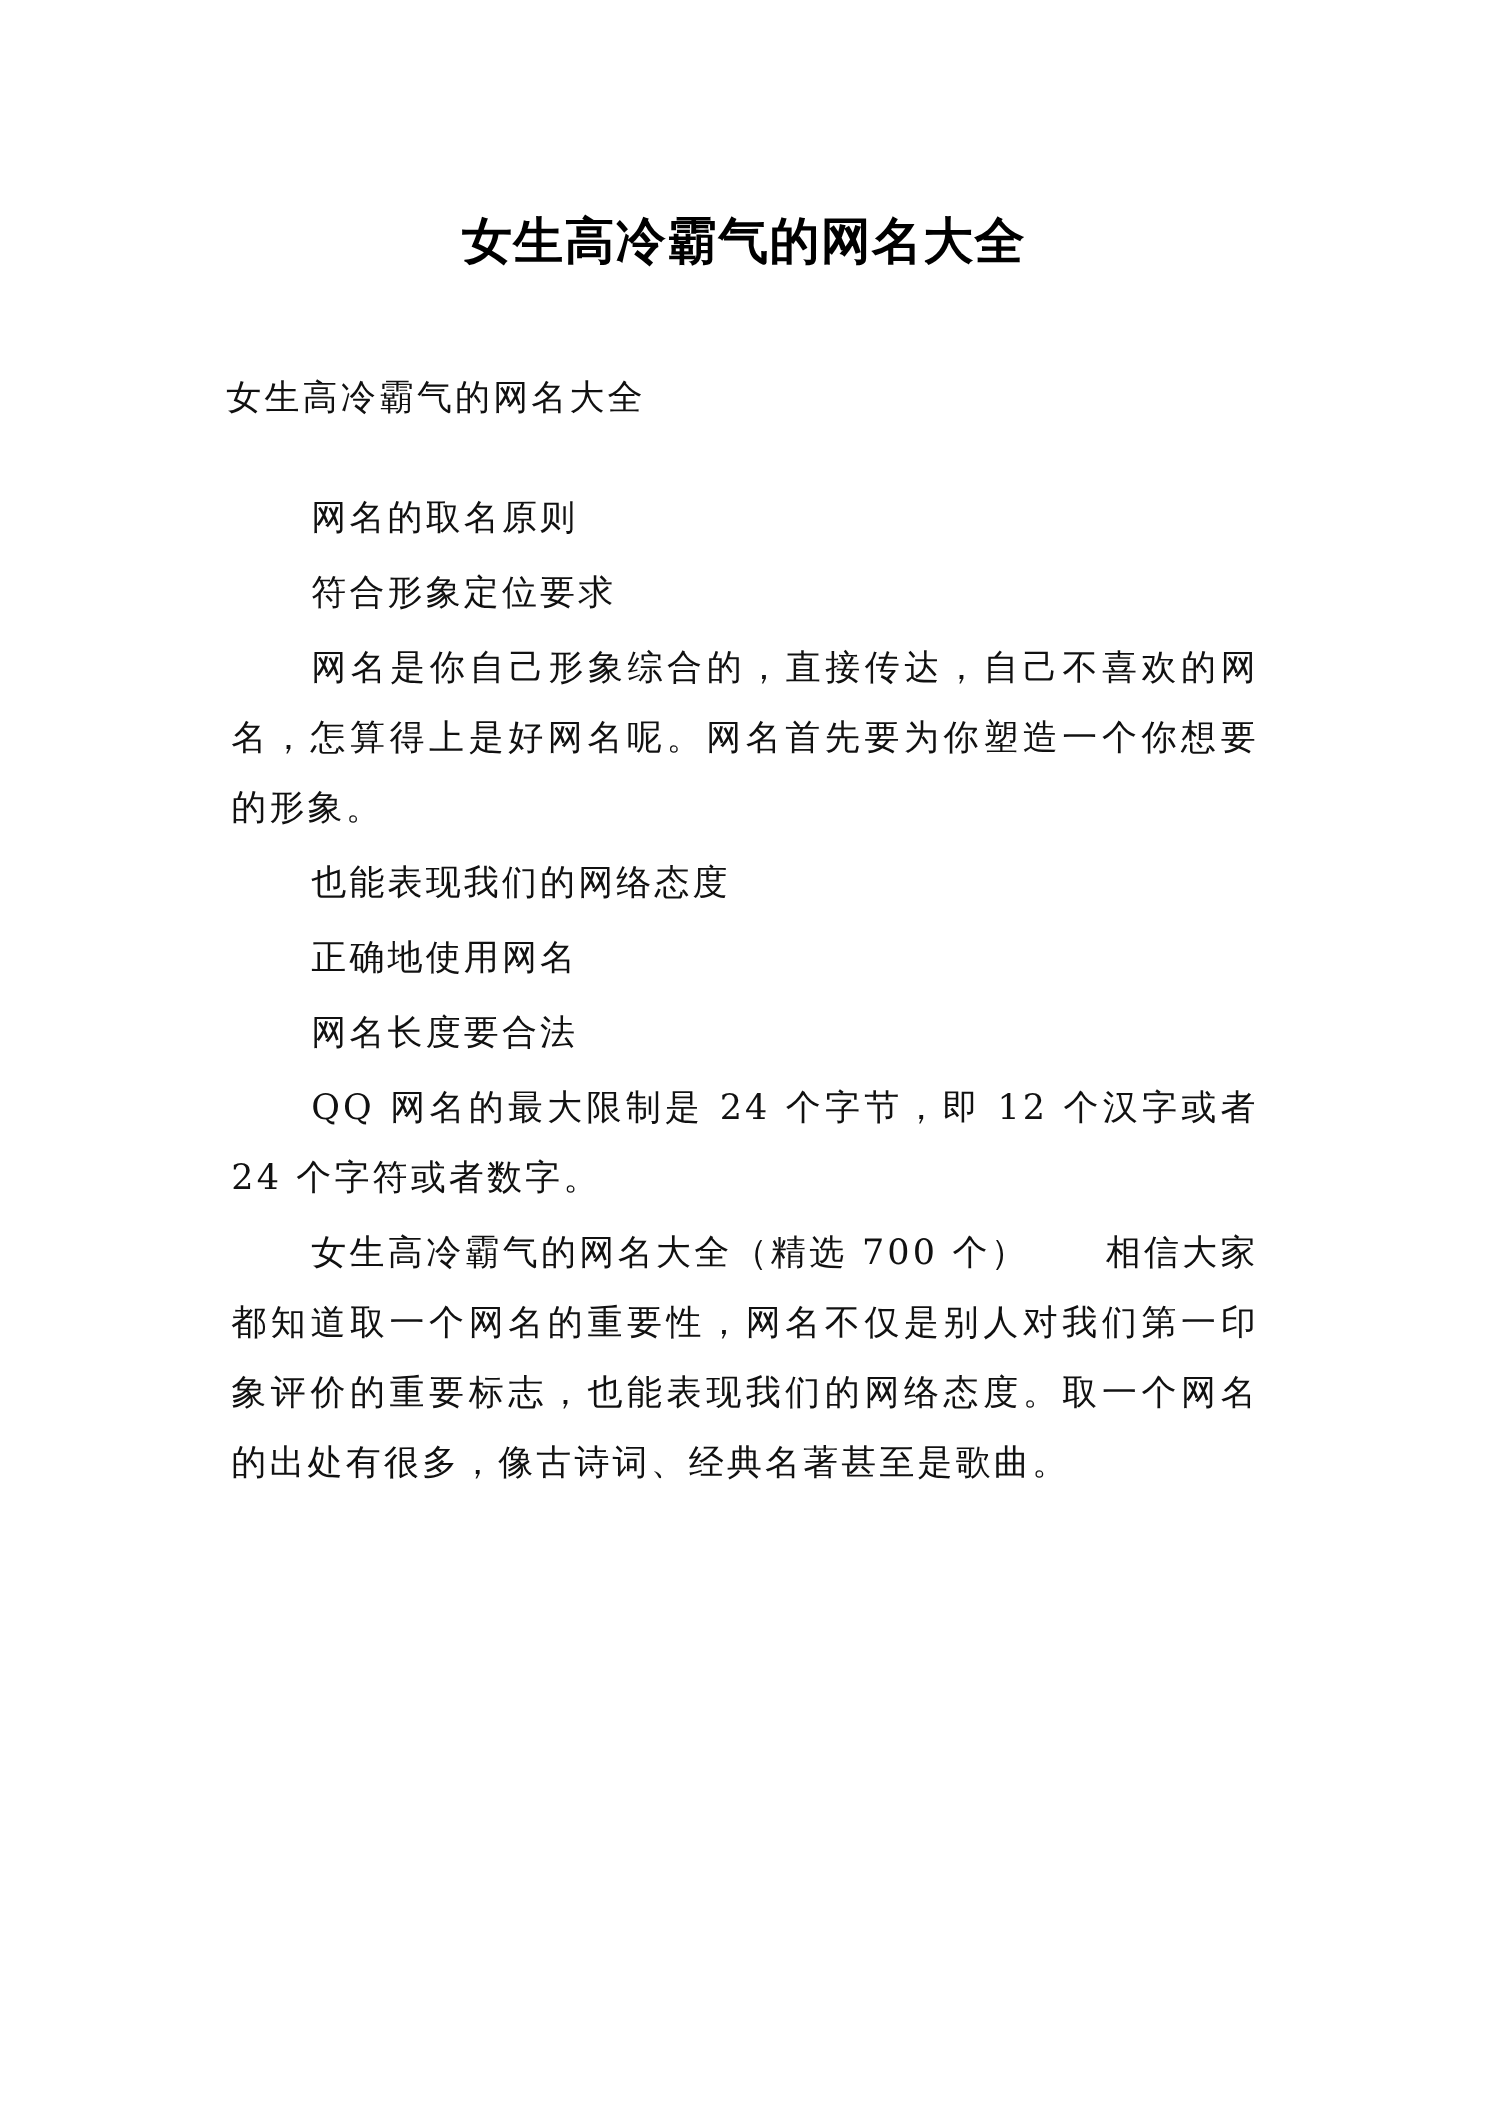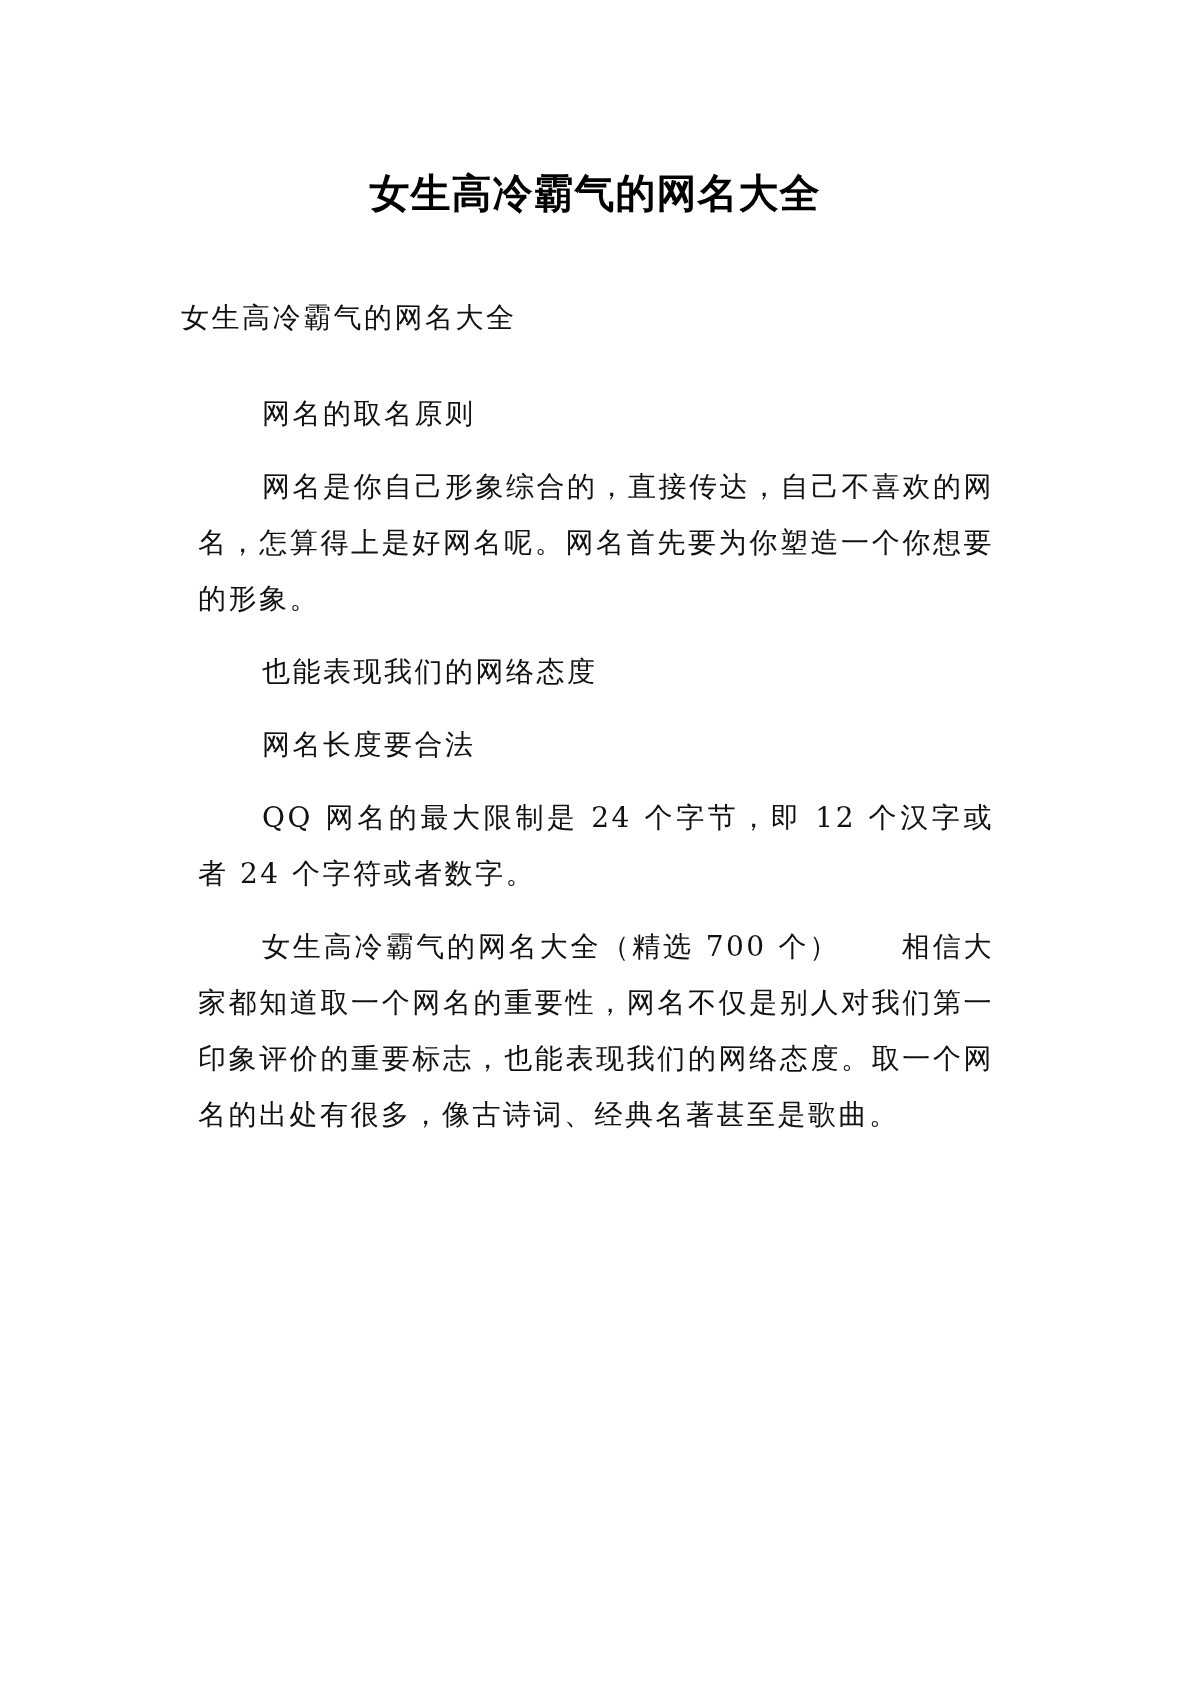--- a/index.html
+++ b/index.html
@@ -42,32 +42,34 @@
     width: 830px;
     font-size: 28px;
     line-height: 56px;
     letter-spacing: 2.5px;
     text-align: justify;
   }
   .subtitle {
     margin: 0 0 40px 0;
   }
   .p {
-    margin: 17px;
+    margin: 4px;
     text-indent: 64px;
   }
 </style>
 </head>
 <body>
 
 <div class="page">
   <div class="doc-title">女生高冷霸气的网名大全</div>
 
   <div class="body">
     <p class="subtitle">女生高冷霸气的网名大全</p>
     <p class="p">网名的取名原则</p>
+    <p class="p">符合形象定位要求</p>
     <p class="p">网名是你自己形象综合的，直接传达，自己不喜欢的网名，怎算得上是好网名呢。网名首先要为你塑造一个你想要的形象。</p>
     <p class="p">也能表现我们的网络态度</p>
+    <p class="p">正确地使用网名</p>
     <p class="p">网名长度要合法</p>
     <p class="p">QQ 网名的最大限制是 24 个字节，即 12 个汉字或者 24 个字符或者数字。</p>
     <p class="p">女生高冷霸气的网名大全（精选 700 个）　　相信大家都知道取一个网名的重要性，网名不仅是别人对我们第一印象评价的重要标志，也能表现我们的网络态度。取一个网名的出处有很多，像古诗词、经典名著甚至是歌曲。</p>
   </div>
 </div>
 
 </body></html>

